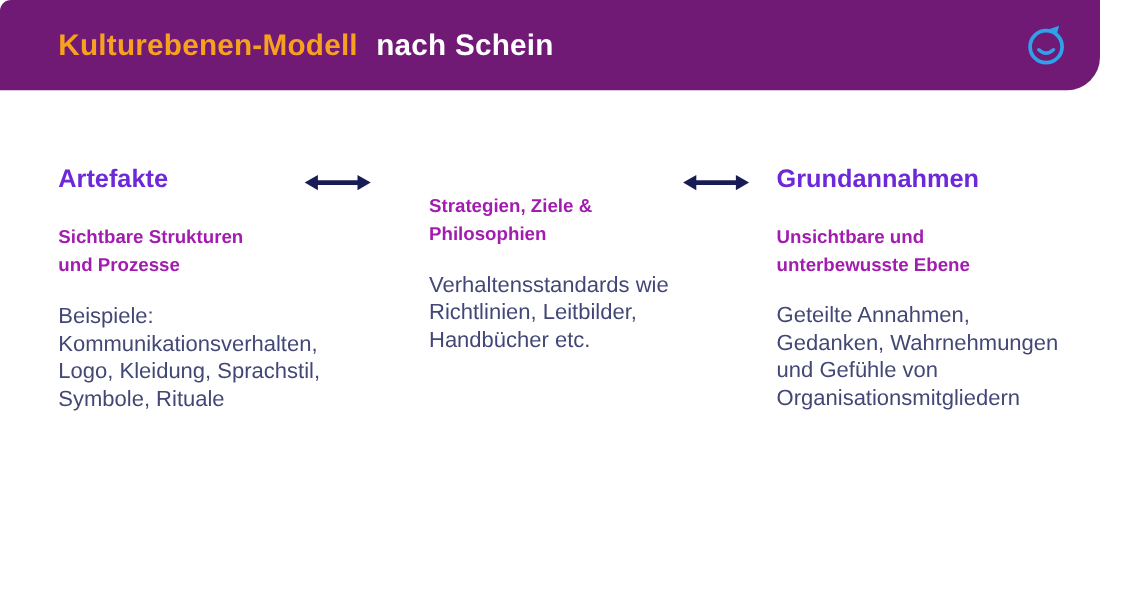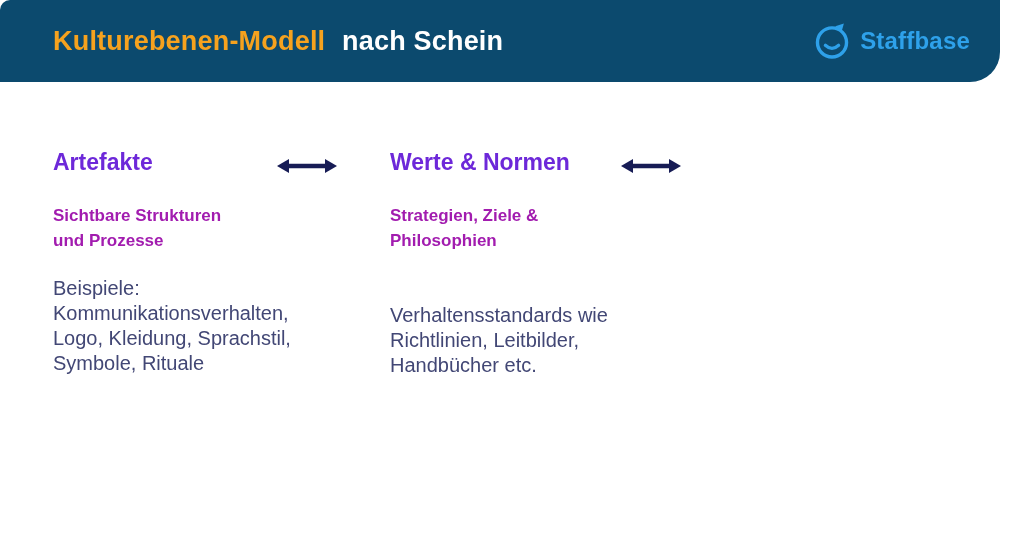--- a/index.html
+++ b/index.html
@@ -14,21 +14,21 @@
     height: 538px;
     background: #ffffff;
     overflow: hidden;
   }
   
   .banner {
     position: absolute;
     left: 0; top: 0;
     width: 1000px;
     height: 82px;
-    background: #0c4a6e;
+    background: #701a75;
     border-radius: 10px 0 30px 0;
     display: flex;
     align-items: center;
     justify-content: space-between;
     padding: 0 30px 0 53px;
     box-sizing: border-box;
   }
   .banner h1 {
     margin: 0;
     font-size: 27px;
@@ -71,21 +71,21 @@
     white-space: pre-line;
   }
   .col .body {
     margin: 23px 0 0 0;
     font-size: 20px;
     font-weight: normal;
     color: #424775;
     line-height: 25px;
     white-space: pre-line;
   }
-  .col.offset-body .body { margin-top: 50px; }
+  .col.offset-body .body { margin-top: 22px; }
   
   .arrow {
     position: absolute;
     top: 156px;
     width: 62px;
     height: 20px;
   }
   #arrow-1 { left: 276px; }
   #arrow-2 { left: 620px; }
 </style>
@@ -100,21 +100,20 @@
       <span class="title-rest">nach Schein</span>
     </h1>
     <div class="logo">
       <span style="display:flex;">
         <svg width="38" height="38" viewBox="0 0 40 40" aria-hidden="true">
           <circle cx="20" cy="21.5" r="15.3" fill="none" stroke="#2EA1EA" stroke-width="3.6"></circle>
           <path d="M23.5,4.5 L32.5,1.5 L30,10.5 Z" fill="#2EA1EA"></path>
           <path d="M13,24.5 Q20,31 27,24.5" fill="none" stroke="#2EA1EA" stroke-width="3.4" stroke-linecap="round"></path>
         </svg>
       </span>
-      <span class="logo-text">Staffbase</span>
     </div>
   </header>
 
   <section class="col" id="col-1">
     <h2>Artefakte</h2>
     <p class="subtitle">Sichtbare Strukturen
 und Prozesse</p>
     <p class="body">Beispiele:
 Kommunikationsverhalten,
 Logo, Kleidung, Sprachstil,
@@ -123,30 +122,38 @@
 
   <span class="arrow" id="arrow-1">
     <svg width="62" height="20" viewBox="0 0 62 20" aria-hidden="true">
       <line x1="10" y1="10" x2="52" y2="10" stroke="#171C55" stroke-width="4.4"></line>
       <path d="M1,10 L13,3 L13,17 Z" fill="#171C55"></path>
       <path d="M61,10 L49,3 L49,17 Z" fill="#171C55"></path>
     </svg>
   </span>
 
   <section class="col offset-body" id="col-2">
-    <h2>Werte &amp; Normen</h2>
     <p class="subtitle">Strategien, Ziele &amp;
 Philosophien</p>
     <p class="body">Verhaltensstandards wie
 Richtlinien, Leitbilder,
 Handbücher etc.</p>
   </section>
 
   <span class="arrow" id="arrow-2">
     <svg width="62" height="20" viewBox="0 0 62 20" aria-hidden="true">
       <line x1="10" y1="10" x2="52" y2="10" stroke="#171C55" stroke-width="4.4"></line>
       <path d="M1,10 L13,3 L13,17 Z" fill="#171C55"></path>
       <path d="M61,10 L49,3 L49,17 Z" fill="#171C55"></path>
     </svg>
   </span>
 
+  <section class="col offset-body" id="col-3">
+    <h2>Grundannahmen</h2>
+    <p class="subtitle">Unsichtbare und
+unterbewusste Ebene</p>
+    <p class="body">Geteilte Annahmen,
+Gedanken, Wahrnehmungen
+und Gefühle von
+Organisationsmitgliedern</p>
+  </section>
 
 </div>
 
 </body></html>

